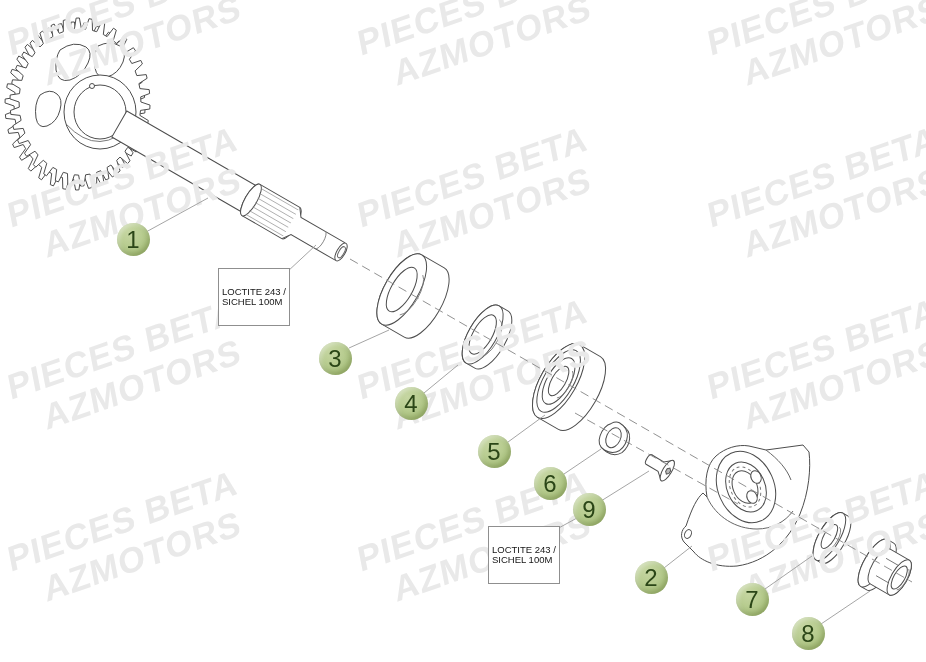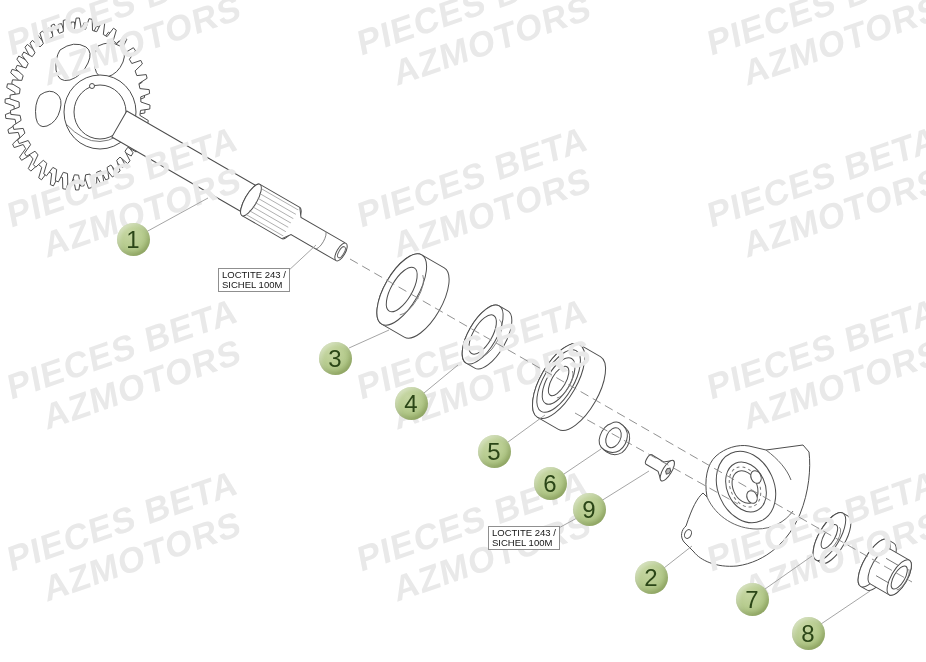--- a/index.html
+++ b/index.html
@@ -12,21 +12,21 @@
       font-size:35px;font-weight:bold;letter-spacing:1px;line-height:40px;color:#e9e9e9;white-space:nowrap;}
   .wm span{display:block;}
   .wm .wm2{margin-left:30px;}
   #overlay{z-index:3;}
   #callouts,#notes{position:absolute;left:0;top:0;width:926px;height:662px;z-index:4;pointer-events:none;}
   .callout{position:absolute;width:33px;height:33px;border-radius:50%;
       background:radial-gradient(circle at 38% 30%, #c6d6a2 0%, #b3c98a 55%, #a6bf72 100%);
       box-shadow:inset -2px -3px 5px rgba(80,100,40,.35), inset 2px 2px 4px rgba(255,255,255,.45);
       color:#2b4617;font-size:24px;line-height:33px;text-align:center;}
   .note{position:absolute;border:1px solid #8f8f8f;background:#fff;color:#151515;
-      font-size:9.5px;line-height:10px;padding:1px 3px;white-space:nowrap;}
+      font-size:9.5px;line-height:10px;padding:18px 3px;white-space:nowrap;}
 </style>
 </head>
 <body>
 
 <div id="stage">
 
   <svg id="parts" width="926" height="662" viewBox="0 0 926 662" fill="none" stroke="#4d4d4d" stroke-width="1">
 
     <g>
       <path id="gear-teeth-back" transform="translate(-5,4)" fill="#fff" d="M140.9,102.0L150.0,105.1L149.8,109.0L140.5,110.4L139.9,115.4L148.3,120.5L147.5,124.2L138.2,123.6L136.8,128.4L144.3,135.2L142.9,138.7L133.9,136.0L131.8,140.5L138.1,148.8L136.2,152.0L127.8,147.3L125.0,151.2L130.0,160.8L127.6,163.6L120.0,157.1L116.7,160.3L120.1,170.9L117.4,173.0L110.9,165.0L107.1,167.4L108.9,178.5L105.9,180.0L100.7,170.7L96.7,172.3L96.7,183.6L93.5,184.4L89.9,174.1L85.6,174.8L83.9,185.9L80.6,186.0L78.6,175.1L74.4,174.8L71.0,185.3L67.8,184.7L67.5,173.5L63.3,172.3L58.4,181.9L55.3,180.6L56.7,169.5L52.9,167.4L46.5,175.8L43.7,173.8L46.8,163.3L43.3,160.3L35.8,167.1L33.3,164.6L38.0,154.9L35.0,151.2L26.6,156.3L24.5,153.2L30.6,144.7L28.2,140.5L19.2,143.6L17.6,140.1L24.9,133.1L23.2,128.4L13.8,129.4L12.9,125.7L21.1,120.4L20.1,115.4L10.8,114.4L10.4,110.5L19.3,107.1L19.1,102.0L10.0,98.9L10.2,95.0L19.5,93.6L20.1,88.6L11.7,83.5L12.5,79.8L21.8,80.4L23.2,75.6L15.7,68.8L17.1,65.3L26.1,68.0L28.2,63.5L21.9,55.2L23.8,52.0L32.2,56.7L35.0,52.8L30.0,43.2L32.4,40.4L40.0,46.9L43.3,43.7L39.9,33.1L42.6,31.0L49.1,39.0L52.9,36.6L51.1,25.5L54.1,24.0L59.3,33.3L63.3,31.7L63.3,20.4L66.5,19.6L70.1,29.9L74.4,29.2L76.1,18.1L79.4,18.0L81.4,28.9L85.6,29.2L89.0,18.7L92.2,19.3L92.5,30.5L96.7,31.7L101.6,22.1L104.7,23.4L103.3,34.5L107.1,36.6L113.5,28.2L116.3,30.2L113.2,40.7L116.7,43.7L124.2,36.9L126.7,39.4L122.0,49.1L125.0,52.8L133.4,47.7L135.5,50.8L129.4,59.3L131.8,63.5L140.8,60.4L142.4,63.9L135.1,70.9L136.8,75.6L146.2,74.6L147.1,78.3L138.9,83.6L139.9,88.6L149.2,89.6L149.6,93.5L140.7,96.9Z"></path>

